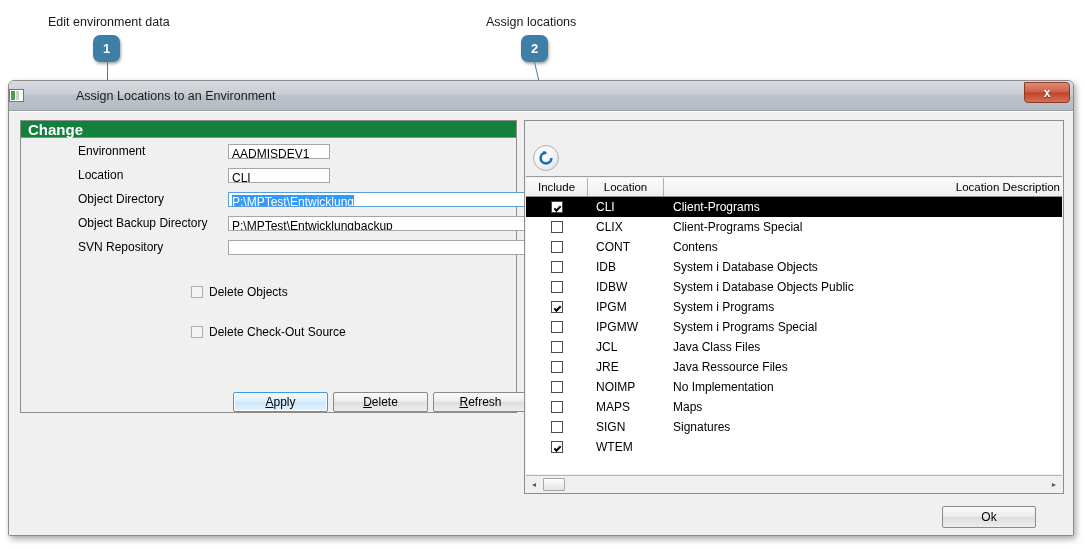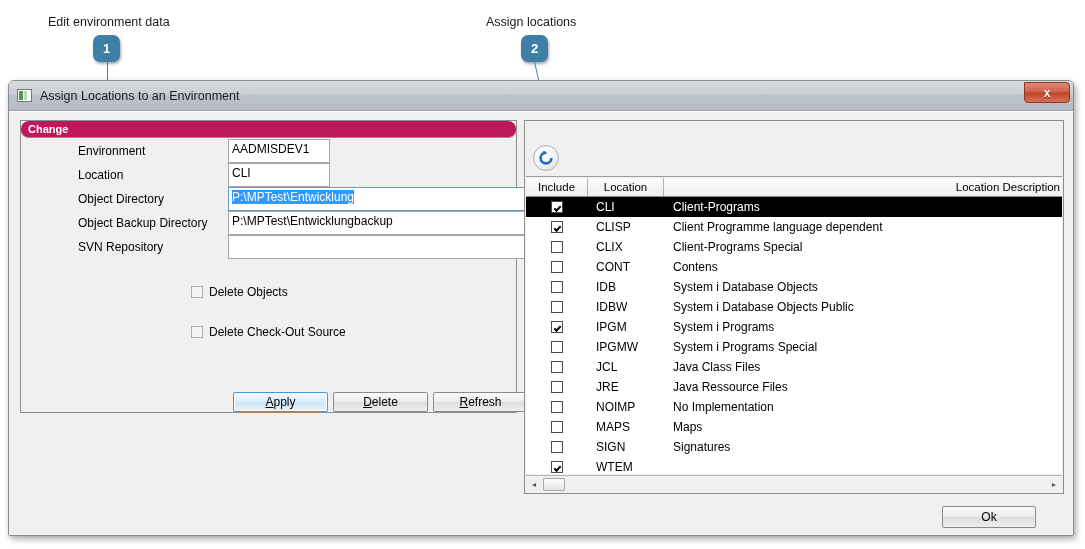--- a/index.html
+++ b/index.html
@@ -57,24 +57,25 @@
     border-radius: 6px 6px 2px 2px;
     box-shadow: 2px 3px 6px rgba(0,0,0,0.35);
     box-sizing: border-box;
   }
   .titlebar {
     height: 30px;
     background: linear-gradient(to bottom, #d8dce0 0%, #c9ced4 45%, #bcc2c9 50%, #b6bcc3 100%);
     border-radius: 5px 5px 0 0;
     display: flex;
     align-items: center;
-    padding-left: 8px;
+    padding-left: 0;
     position: relative;
     border-bottom: 1px solid #9aa0a6;
     box-sizing: border-box;
+    gap: 44px;
   }
   .title-icon {
     width: 15px;
     height: 13px;
     margin-right: 8px;
     background: #ffffff;
     border: 1px solid #6f7b6f;
     position: relative;
     box-sizing: border-box;
     flex: none;
@@ -126,49 +127,48 @@
 
   
   .panel {
     position: absolute;
     background: #f0f0f0;
     border: 1px solid #8d8d8d;
     box-sizing: border-box;
   }
   .panel-header {
     height: 17px;
-    background: #be185d;
+    background: #15803d;
     color: #ffffff;
-    font-size: 11px;
+    font-size: 15px;
     font-weight: bold;
     padding-left: 7px;
     line-height: 17px;
     box-sizing: border-box;
     border-bottom: 1px solid #8d8d8d;
-    border-radius: 8px;
   }
   .panel-left { left: 11px; top: 8px; width: 497px; height: 293px; }
   .panel-right { left: 515px; top: 8px; width: 540px; height: 374px; }
 
   
   .form-row {
     position: absolute;
     display: flex;
     align-items: center;
     height: 20px;
   }
   .form-label {
     font-size: 12px;
     color: #000000;
     width: 150px;
     flex: none;
     margin-left: 37px;
   }
   .txt {
-    height: 24px;
+    height: 15px;
     background: #ffffff;
     border: 1px solid #a6a6a6;
     box-sizing: border-box;
     font-family: "Liberation Sans", sans-serif;
     font-size: 12px;
     color: #000000;
     padding: 0 3px;
     line-height: 18px;
     white-space: nowrap;
     overflow: hidden;
@@ -469,27 +469,20 @@
         <div id="rows-host">
             <div class="grid-row selected">
               <div class="c-include">
                 <span class="cellchk checked"></span>
               </div>
               <div class="c-location">CLI</div>
               <div class="c-desc">Client-Programs</div>
             </div>
             <div class="grid-row">
               <div class="c-include">
-                <span class="cellchk checked"></span>
-              </div>
-              <div class="c-location">CLISP</div>
-              <div class="c-desc">Client Programme language dependent</div>
-            </div>
-            <div class="grid-row">
-              <div class="c-include">
                 <span class="cellchk"></span>
               </div>
               <div class="c-location">CLIX</div>
               <div class="c-desc">Client-Programs Special</div>
             </div>
             <div class="grid-row">
               <div class="c-include">
                 <span class="cellchk"></span>
               </div>
               <div class="c-location">CONT</div>

